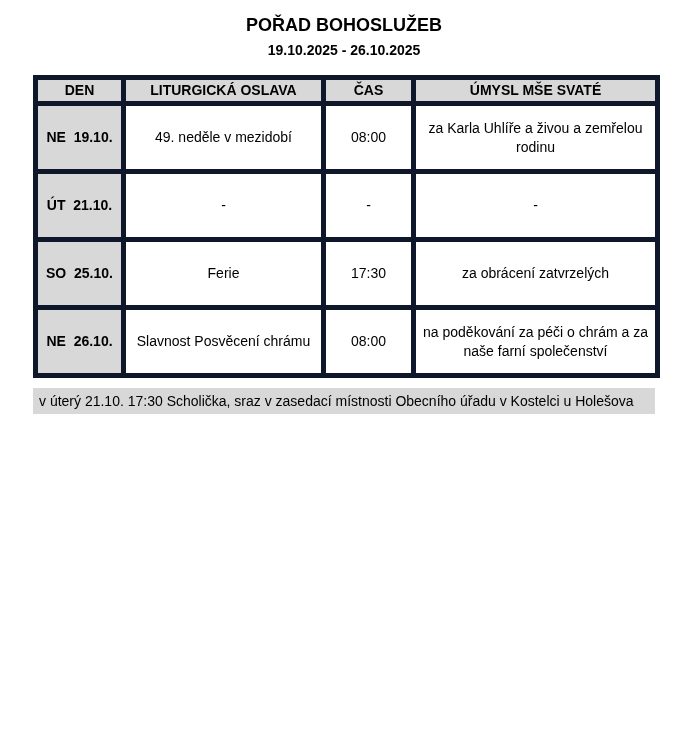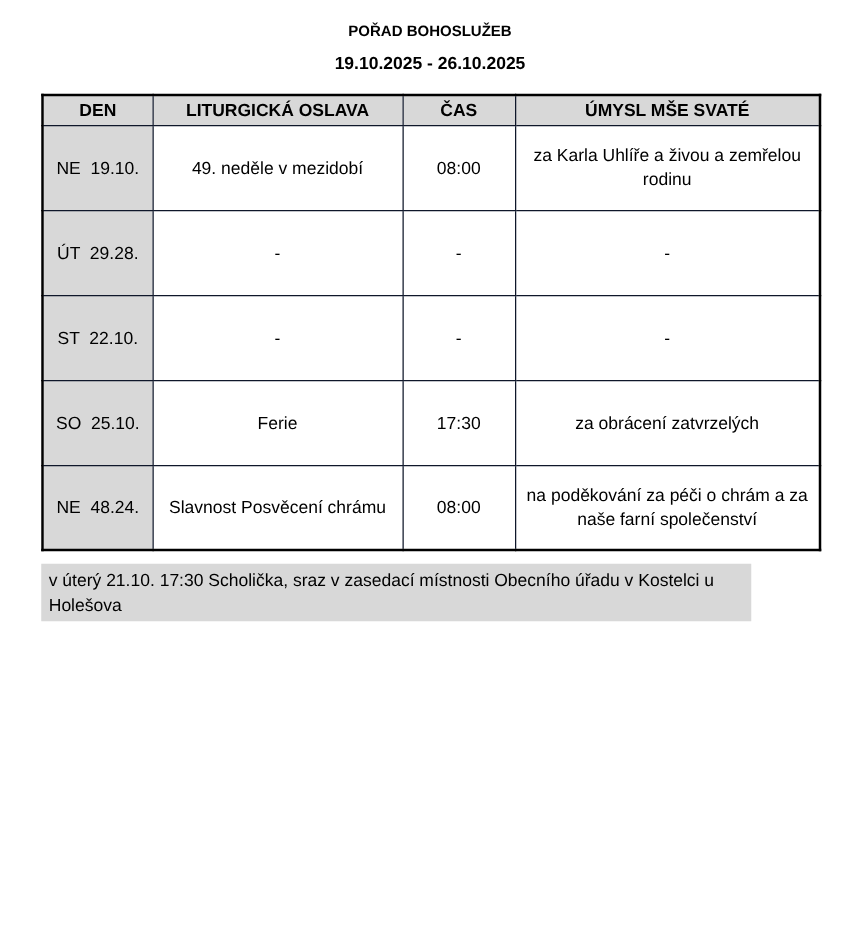--- a/index.html
+++ b/index.html
@@ -11,21 +11,21 @@
     height: 743px;
     font-family: "Liberation Sans", sans-serif;
     color: #000000;
     -webkit-font-smoothing: antialiased;
   }
   .page { padding: 14px 31px 0 33px; }
 
   .titles { text-align: center; }
   .title, .subtitle {
     font-weight: bold;
-    font-size: 12px;
+    font-size: 18px;
     line-height: 22px;
   }
   .daterange {
     font-size: 14px;
     line-height: 22px;
     margin-top: 3px;
     font-weight: bold;
   }
 
   table.schedule {
@@ -34,44 +34,44 @@
     width: 622px;
     margin-top: 14px;
     border: 2px solid #000000;
   }
   col.c-den    { width: 88px; }
   col.c-oslava { width: 200px; }
   col.c-cas    { width: 90px; }
   col.c-umysl  { width: 244px; }
 
   th, td {
-    border: 1px solid #0f172a;
+    border: 5px solid #0f172a;
     text-align: center;
     vertical-align: middle;
     font-size: 14px;
     padding: 2px 6px;
     line-height: 19px;
     overflow: hidden;
   }
   th {
     background: var(--table-header-bg, #d8d8d8);
     font-weight: bold;
     height: 24px;
     padding: 1px 4px;
   }
   td { height: 68px; background: #ffffff; }
   td.den {
     background: var(--day-column-bg, #d8d8d8);
-    font-weight: normal;
+    font-weight: bold;
     white-space: pre;
   }
 
   .footer-note {
     margin-top: 10px;
-    width: 568px;
+    width: 622px;
     background: var(--footer-bg, #d8d8d8);
     font-size: 14px;
     line-height: 20px;
     padding: 3px 6px;
   }
 </style>
 </head>
 <body>
 
 <div class="page">
@@ -97,39 +97,33 @@
       </tr>
     </thead>
     <tbody>
       <tr>
         <td class="den">NE  19.10.</td>
         <td>49. neděle v mezidobí</td>
         <td>08:00</td>
         <td>za Karla Uhlíře a živou a zemřelou rodinu</td>
       </tr>
       <tr>
-        <td class="den">ÚT  29.28.</td>
-        <td>-</td>
-        <td>-</td>
-        <td>-</td>
-      </tr>
-      <tr>
-        <td class="den">ST  22.10.</td>
+        <td class="den">ÚT  21.10.</td>
         <td>-</td>
         <td>-</td>
         <td>-</td>
       </tr>
       <tr>
         <td class="den">SO  25.10.</td>
         <td>Ferie</td>
         <td>17:30</td>
         <td>za obrácení zatvrzelých</td>
       </tr>
       <tr>
-        <td class="den">NE  48.24.</td>
+        <td class="den">NE  26.10.</td>
         <td>Slavnost Posvěcení chrámu</td>
         <td>08:00</td>
         <td>na poděkování za péči o chrám a za naše farní společenství</td>
       </tr>
     </tbody>
   </table>
 
   <div class="footer-note">v úterý 21.10. 17:30 Scholička, sraz v zasedací místnosti Obecního úřadu v Kostelci u Holešova</div>
 
 </div>

